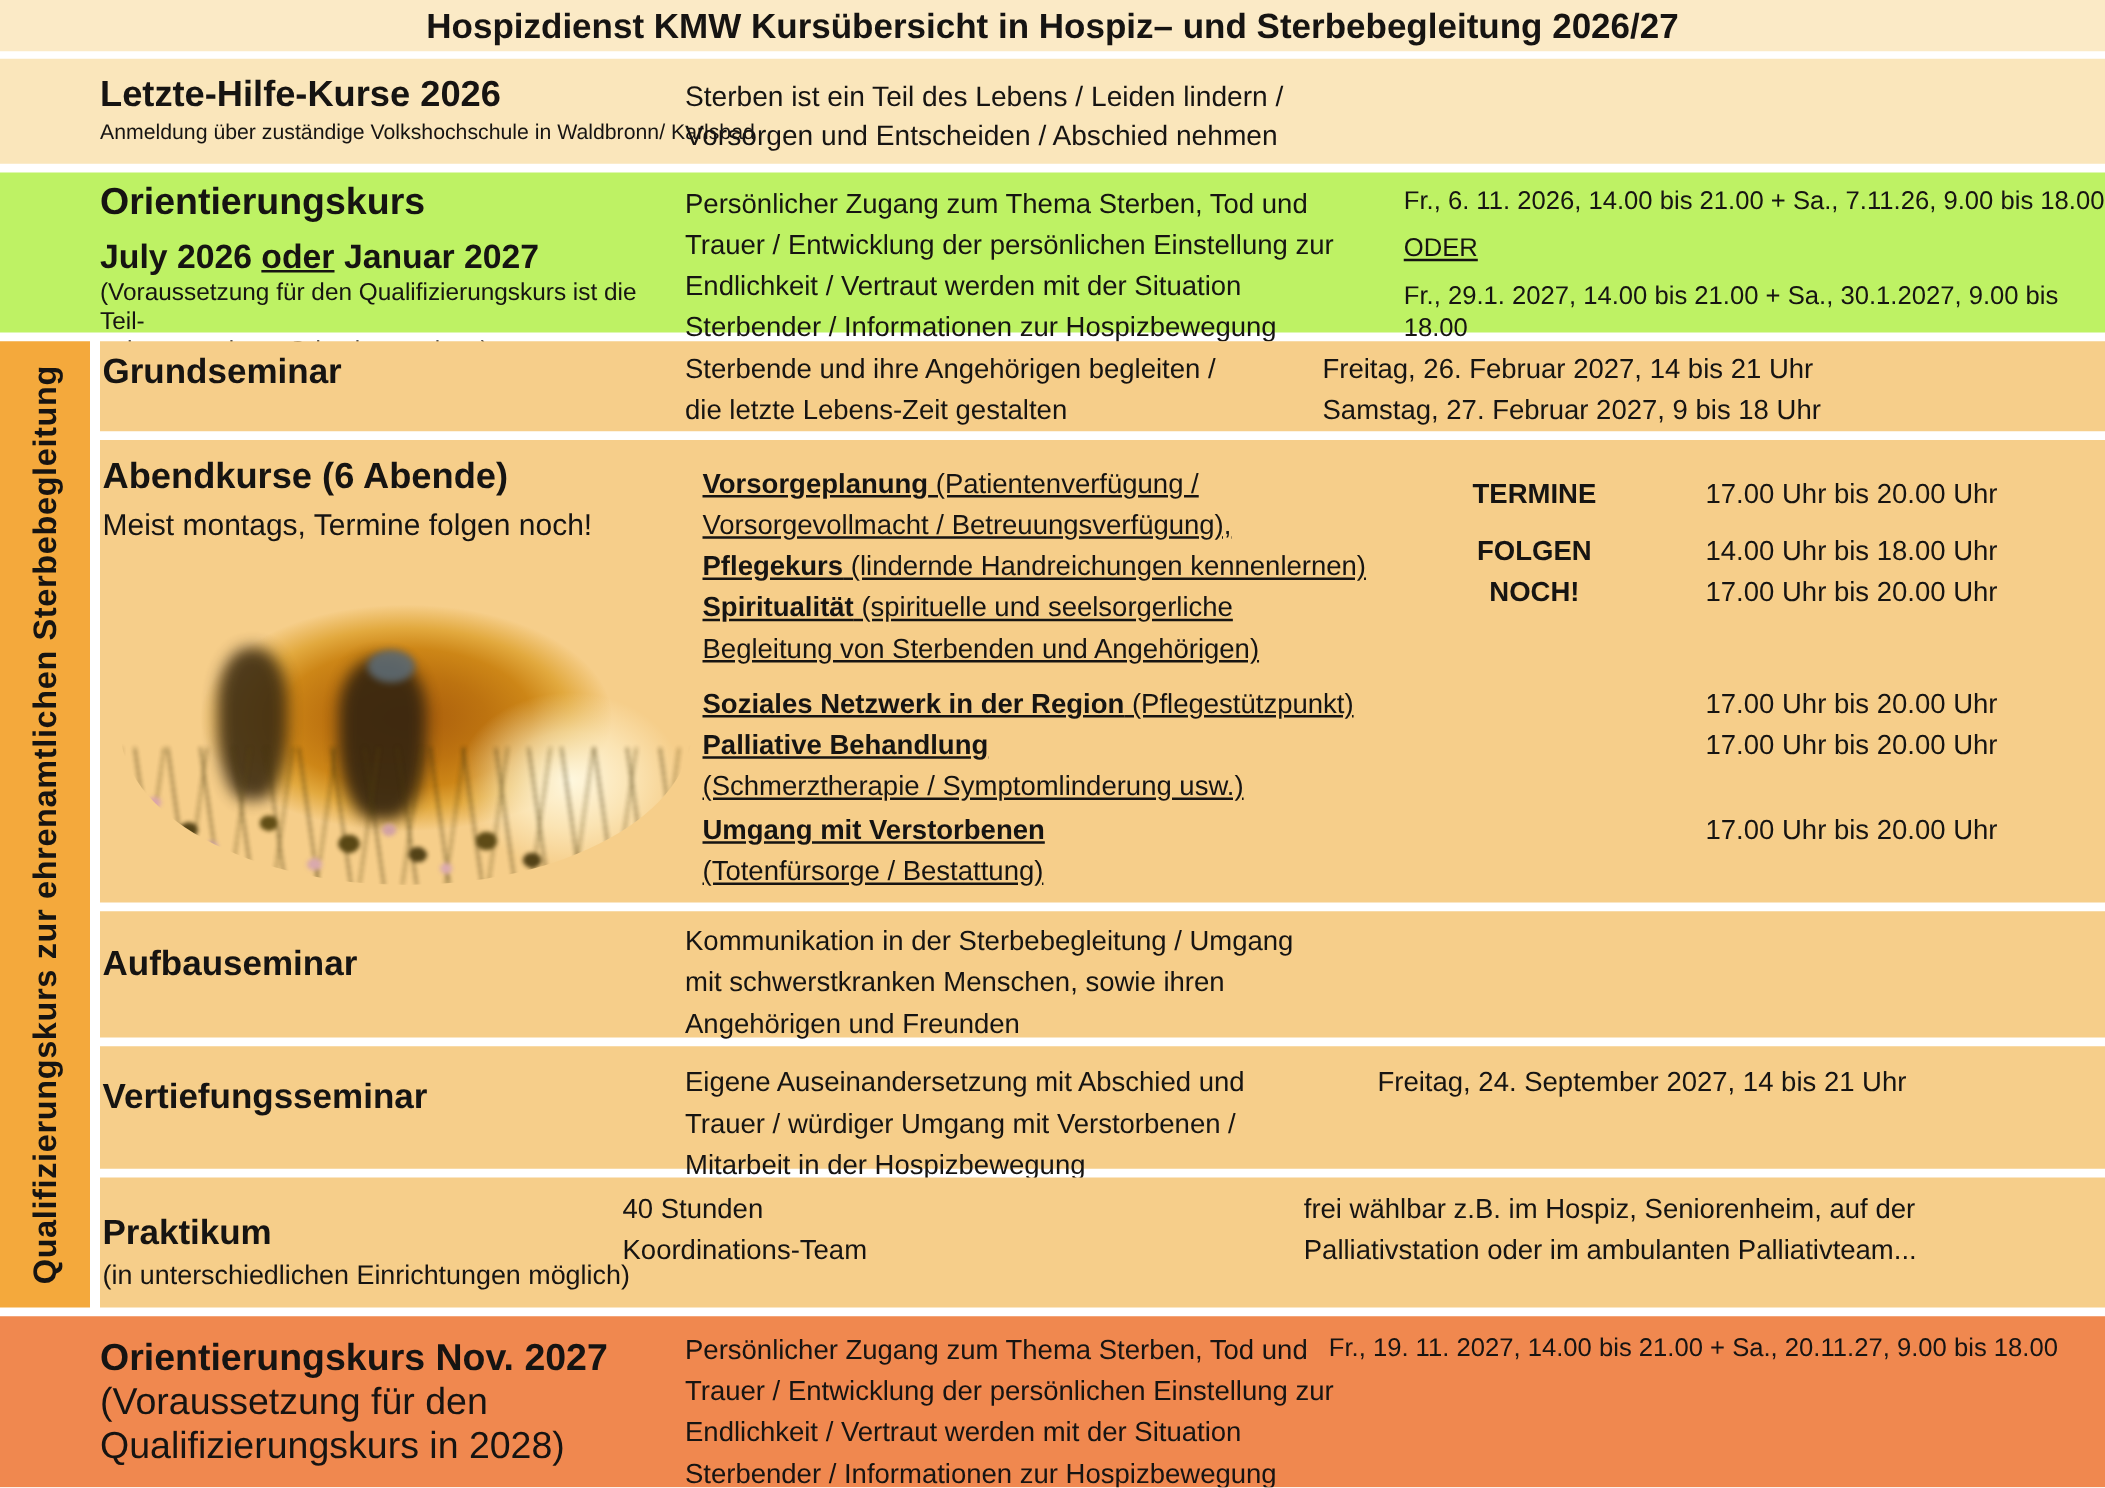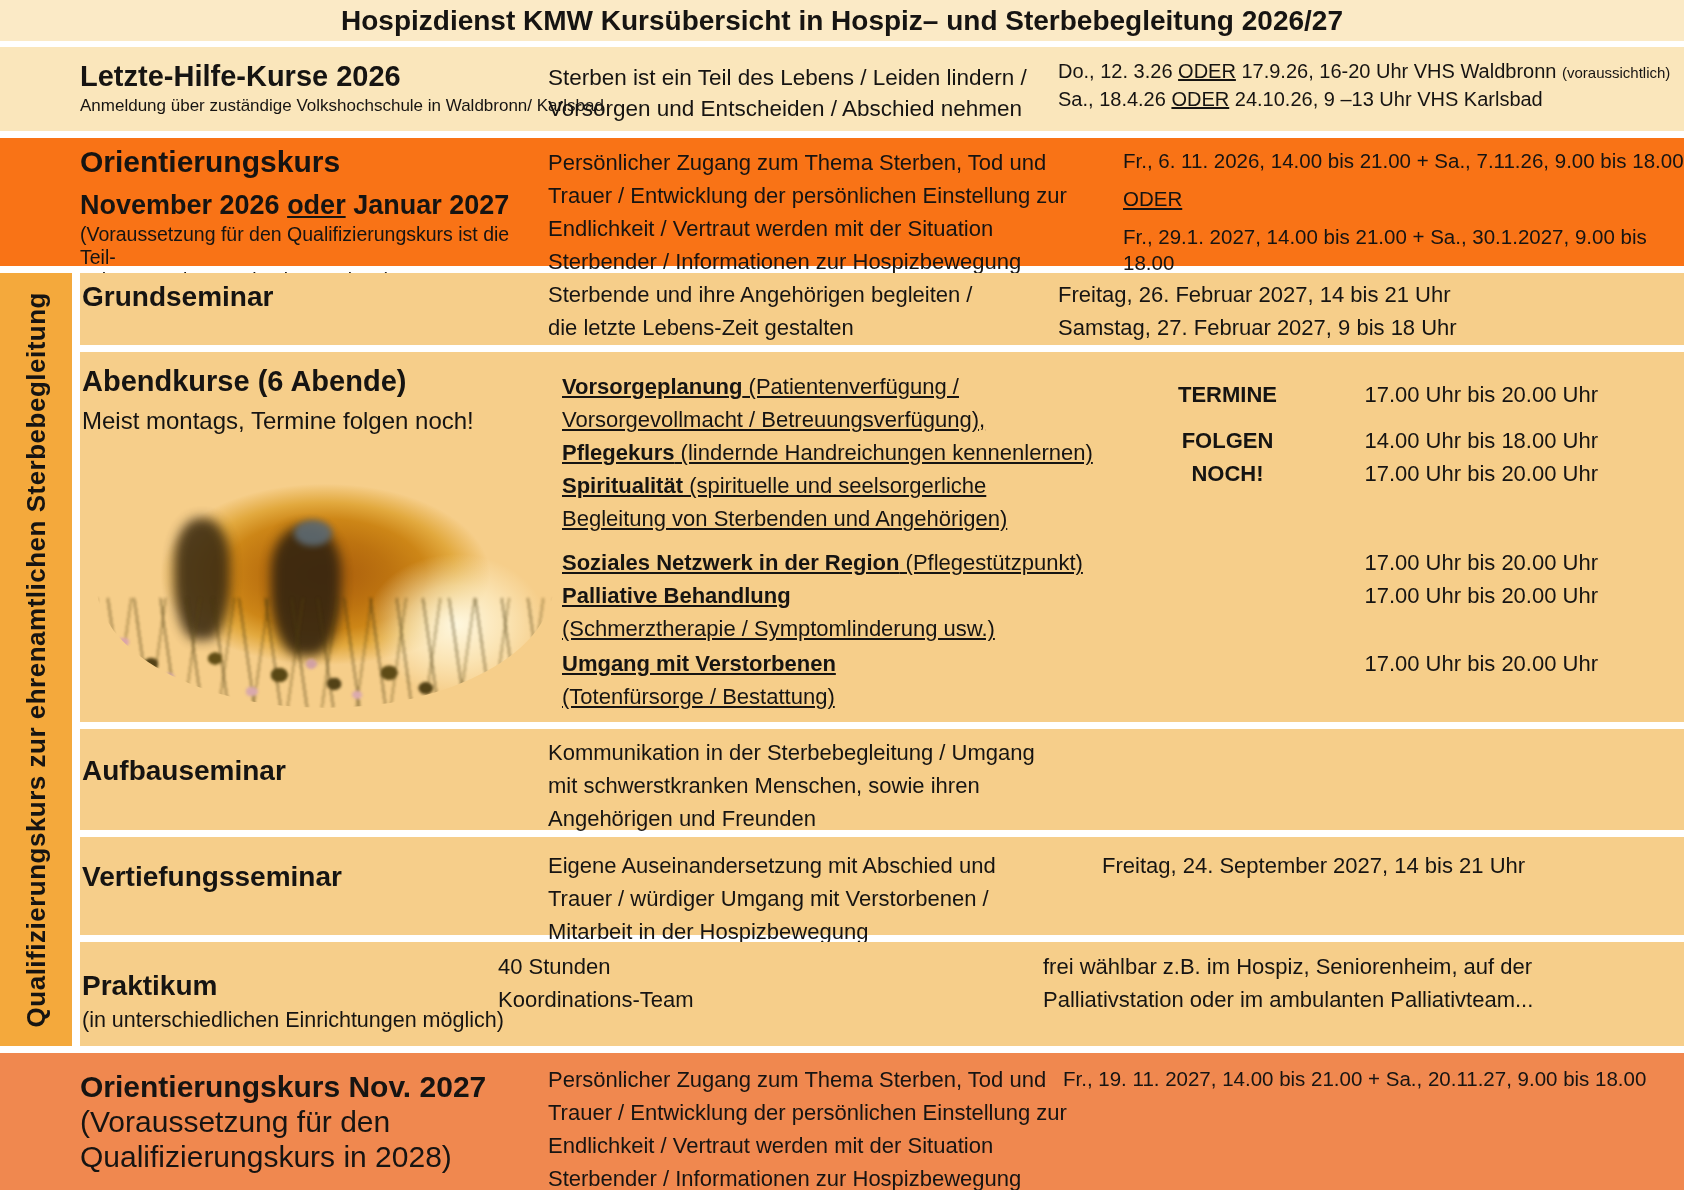--- a/index.html
+++ b/index.html
@@ -2,21 +2,21 @@
 <html><head>
 <meta charset="utf-8">
 <style>
   html,body{margin:0;padding:0;background:#ffffff;}
   body{font-family:"Liberation Sans", sans-serif;color:#161412;}
   #canvas{position:relative;width:1684px;height:1190px;background:#ffffff;overflow:hidden;}
   .band{position:absolute;left:0;right:0;}
   .band-title{top:0;height:41px;background:#FBEAC6;text-align:center;}
   .band-title .t{font-size:28px;font-weight:bold;line-height:42px;}
   .row1{top:47px;height:84px;background:#FAE6BB;}
-  .row2{top:138px;height:128px;background:#f97316;}
+  .row2{top:138px;height:128px;background:#bef264;}
   .qual{top:273px;height:773px;background:transparent;}
   .row8{top:1053px;height:137px;background:#F0884F;}
   .sidebar{position:absolute;left:0;top:0;width:72px;height:773px;background:#F4A93C;display:flex;align-items:center;justify-content:center;}
   .sidebar .vtext{writing-mode:vertical-rl;transform:rotate(180deg);font-size:26px;font-weight:bold;white-space:nowrap;letter-spacing:.5px;}
   .grow{position:absolute;left:80px;right:0;background:#F6CE8A;}
   .rg{top:0;height:72px;}
   .rab{top:79px;height:370px;}
   .rau{top:456px;height:101px;}
   .rve{top:564px;height:98px;}
   .rpr{top:669px;height:104px;}
@@ -100,30 +100,26 @@
 
   <div class="band row1">
     <div class="col r1-label">
       <div class="r1-title">Letzte-Hilfe-Kurse 2026</div>
       <div class="r1-sub">Anmeldung über zuständige Volkshochschule in Waldbronn/ Karlsbad</div>
     </div>
     <div class="col r1-mid">
       <div>Sterben ist ein Teil des Lebens / Leiden lindern /</div>
       <div>Vorsorgen und Entscheiden  / Abschied nehmen</div>
     </div>
-    <div class="col r1-right">
-      <div><span>Do., 12. 3.26 </span><span class="u">ODER</span><span> 17.9.26, 16-20 Uhr VHS Waldbronn </span><span class="r1-note">(voraussichtlich)</span></div>
-      <div><span>Sa., 18.4.26 </span><span class="u">ODER</span><span> 24.10.26,  9 –13 Uhr VHS Karlsbad</span></div>
-    </div>
   </div>
 
   <div class="band row2">
     <div class="col r2-label">
       <div class="r2-title">Orientierungskurs</div>
-      <div class="r2-nov"><span>November 2026 </span><span class="u">oder</span><span> Januar 2027</span></div>
+      <div class="r2-nov"><span>July 2026 </span><span class="u">oder</span><span> Januar 2027</span></div>
       <div class="r2-paren">
         <div>(Voraussetzung für den Qualifizierungskurs ist die Teil-</div>
         <div><span>nahme an </span><span class="u">einem</span><span> Orientierungskurs)</span></div>
       </div>
     </div>
     <div class="col r2-mid">
       <div>Persönlicher Zugang zum Thema Sterben, Tod und</div>
       <div>Trauer / Entwicklung der persönlichen Einstellung zur</div>
       <div>Endlichkeit / Vertraut werden mit der Situation</div>
       <div>Sterbender / Informationen zur Hospizbewegung</div>

